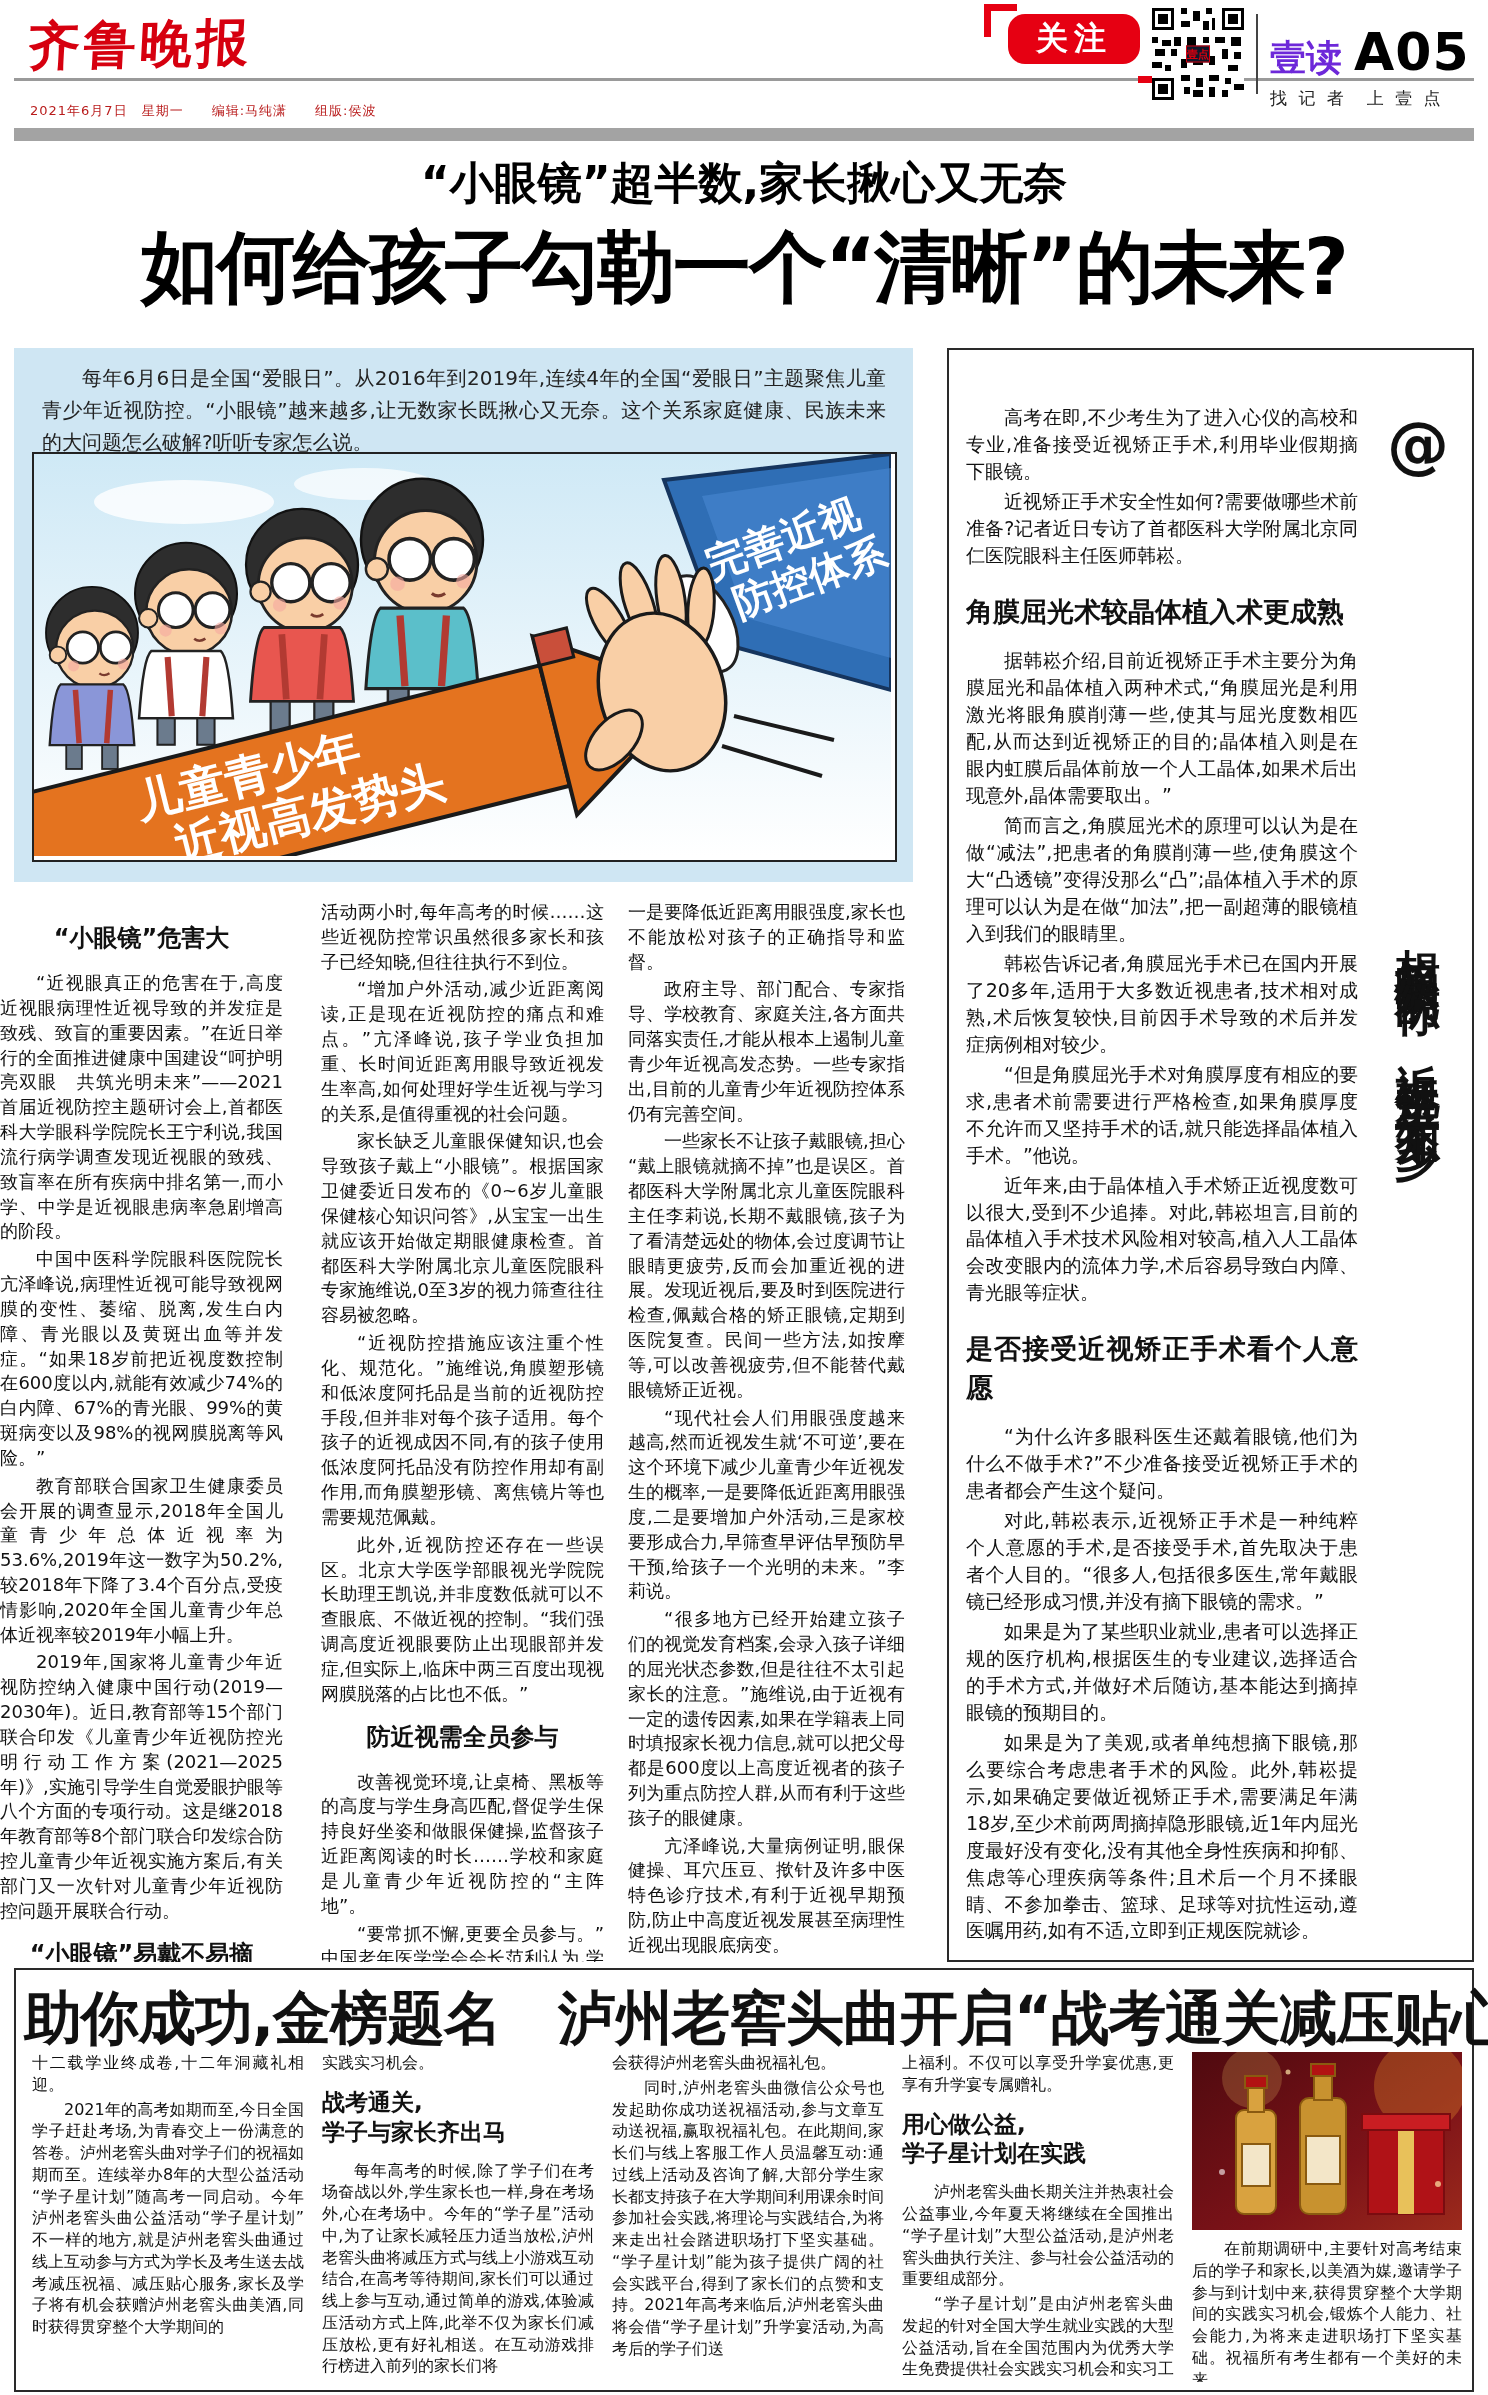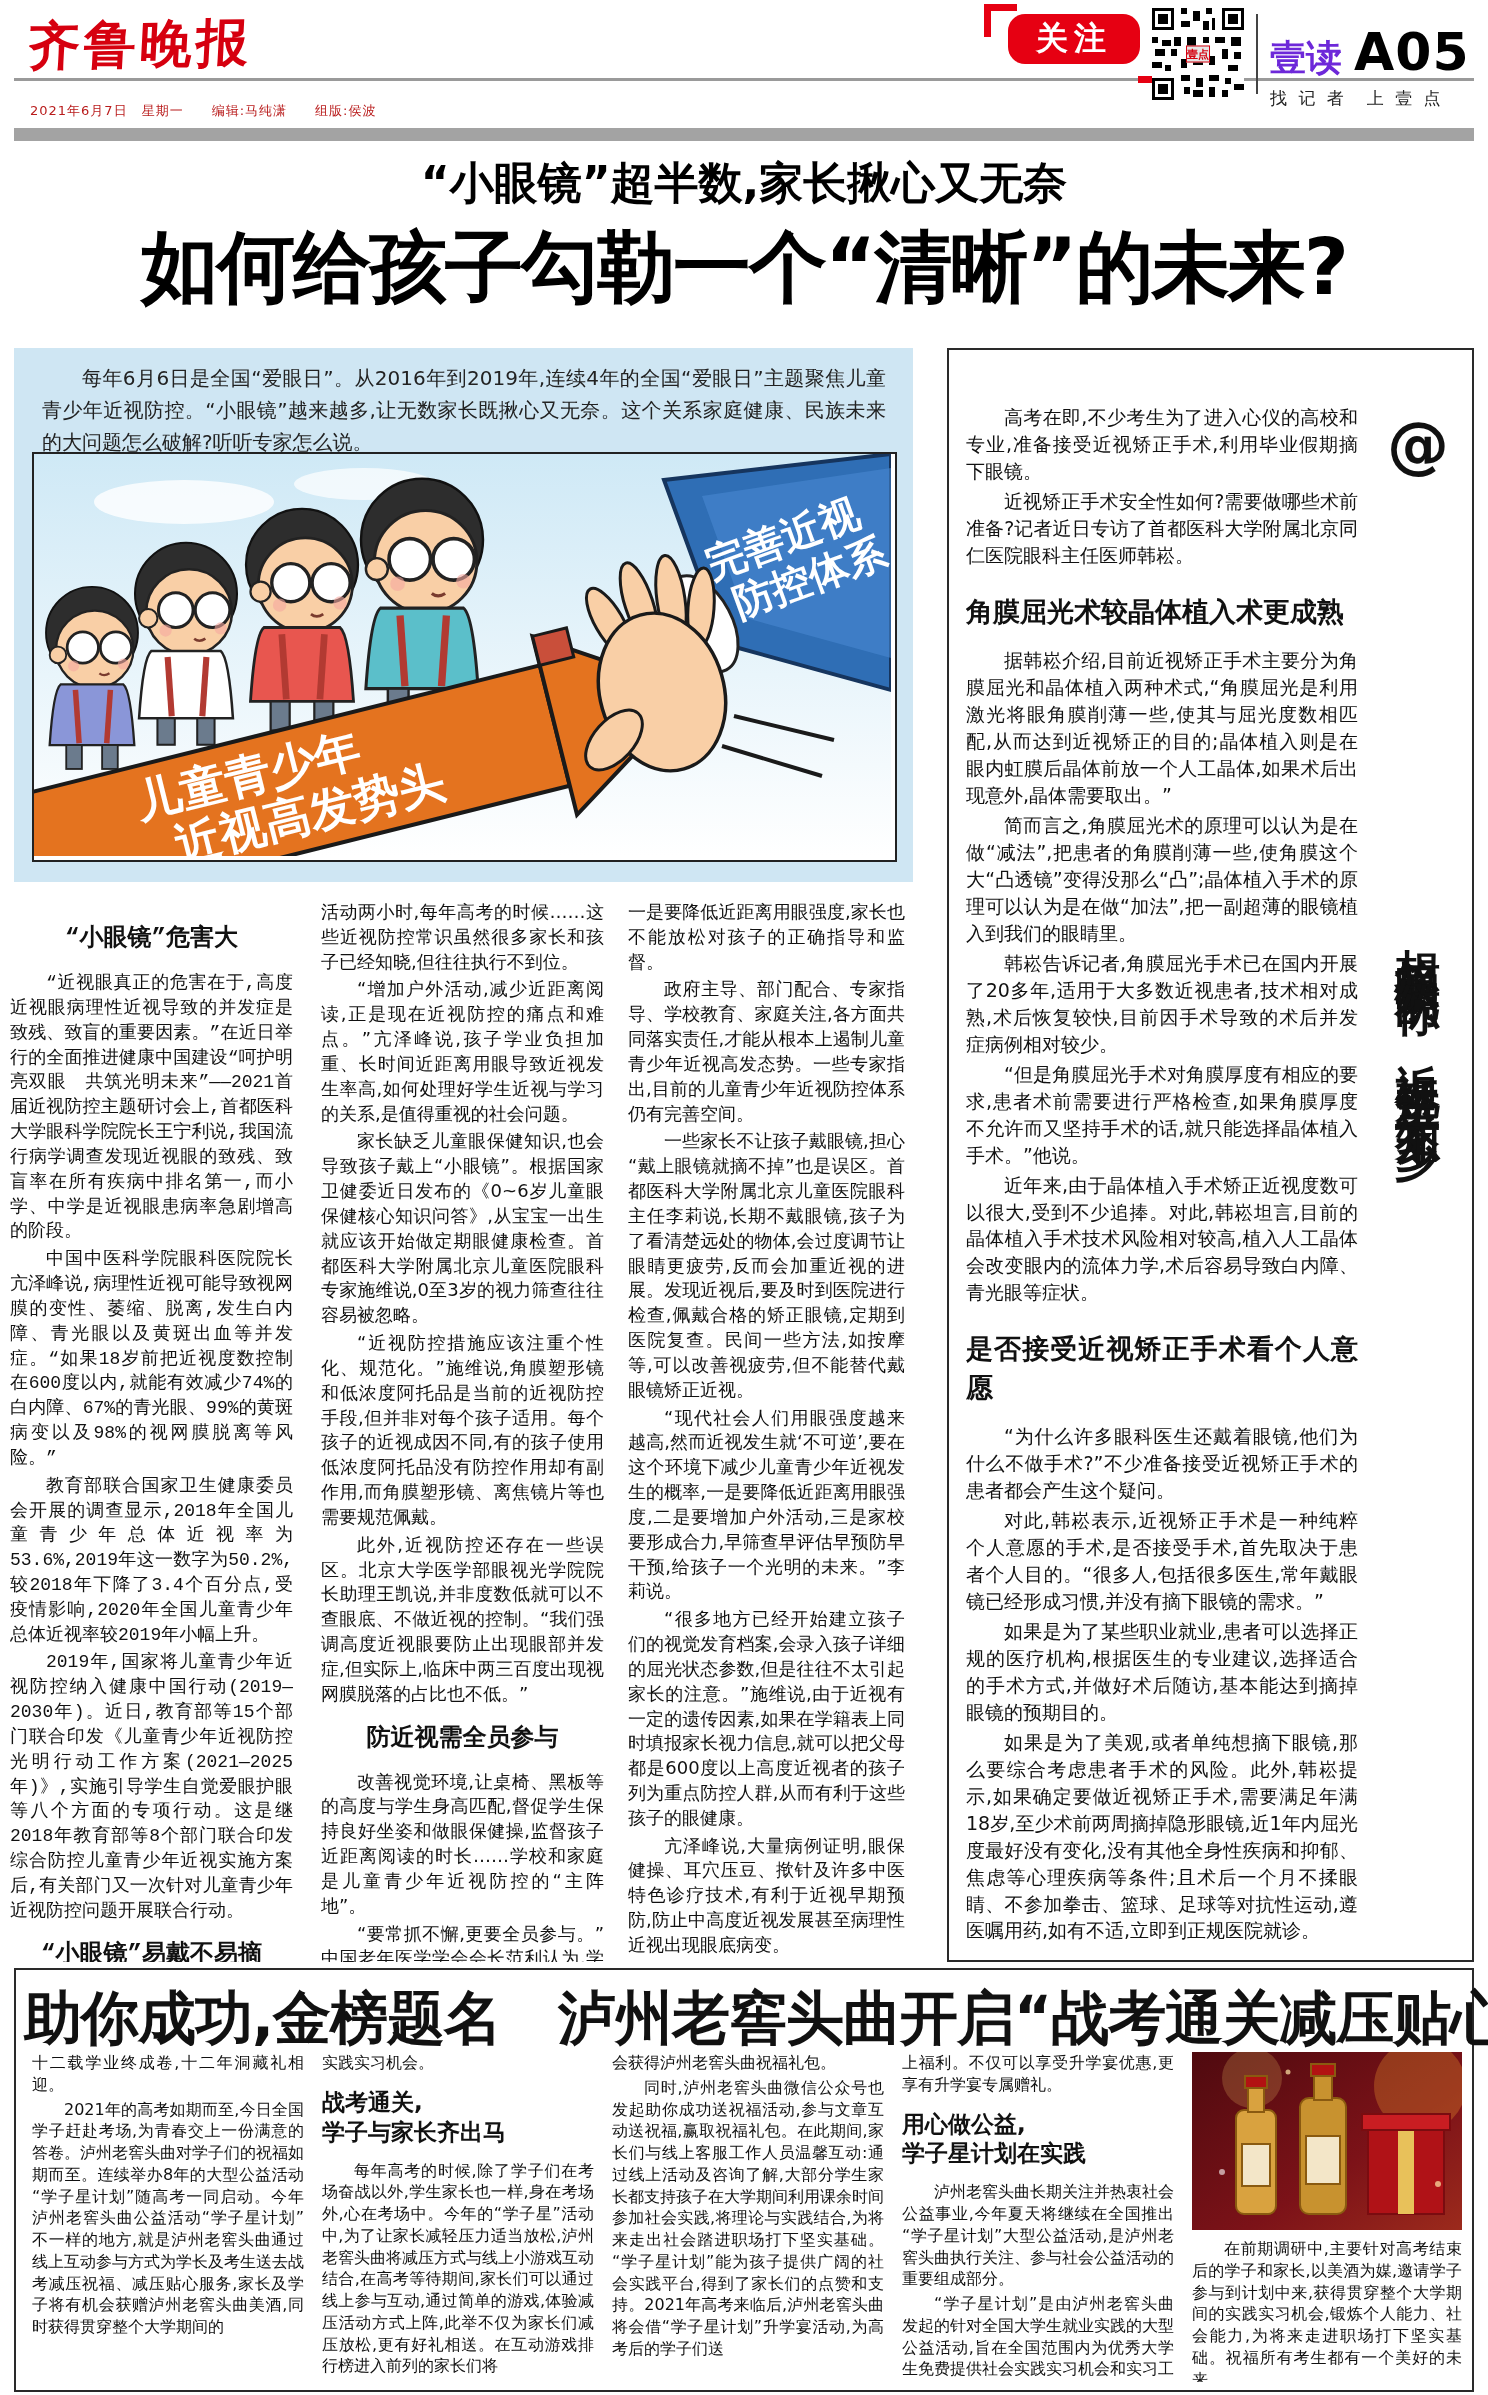--- a/index.html
+++ b/index.html
@@ -12,42 +12,42 @@
     font-weight:900;font-size:52px;color:#d6000f;letter-spacing:4px;
     transform:skewX(-4deg) rotate(-1deg);}
   .header-rule{left:14px;top:78px;width:1460px;height:3px;background:#9a9a9a;}
   .dateline{left:30px;top:102px;font-size:13px;color:#b91c1c;letter-spacing:1px;}
   .focus-badge{left:1008px;top:14px;width:132px;height:50px;background:#e60012;border-radius:17px;
     color:#fff;font-size:32px;font-weight:bold;display:flex;align-items:center;justify-content:center;letter-spacing:6px;}
   .bracket-tl{left:984px;top:4px;width:26px;height:26px;border-top:7px solid #e60012;border-left:7px solid #e60012;}
   .bracket-br{left:1138px;top:50px;width:26px;height:26px;border-bottom:7px solid #e60012;border-right:7px solid #e60012;}
   .qr-box{left:1152px;top:8px;width:92px;height:92px;background:#fff;}
   .qr-label{position:absolute;left:50%;top:50%;transform:translate(-50%,-50%);
-    background:#e5e5e5;color:#d6000f;font-size:11px;font-weight:bold;padding:0 0;border:1px solid #d6000f;}
+    background:#0f172a;color:#d6000f;font-size:11px;font-weight:bold;padding:0 0;border:1px solid #d6000f;}
   .hdr-divider{left:1256px;top:14px;width:2px;height:80px;background:#444;}
   .brand-row{left:1270px;top:22px;width:204px;display:flex;align-items:baseline;gap:12px;}
   .brand-section{font-size:36px;font-weight:bold;color:#6d28d9;}
   .brand-pageno{font-size:52px;font-weight:900;color:#000;letter-spacing:1px;}
   .slogan{left:1270px;top:87px;font-size:17px;color:#222;letter-spacing:3px;white-space:nowrap;}
   .gray-band{left:14px;top:128px;width:1460px;height:13px;background:#a3a3a3;}
 
   
   .kicker{left:0;top:154px;width:1488px;text-align:center;font-size:44px;font-weight:700;color:#000;}
   .main-headline{left:0;top:216px;width:1488px;text-align:center;font-size:78px;font-weight:900;
     letter-spacing:-2px;color:#000;white-space:nowrap;}
 
   
   .blue-panel{left:14px;top:348px;width:899px;height:534px;background:#cfe6f3;}
   .intro-text{left:42px;top:362px;width:844px;font-size:20px;line-height:1.6;color:#222;
     text-indent:2em;text-align:justify;}
   .cartoon{left:32px;top:452px;width:861px;height:406px;border:2px solid #222;background:#fff;}
 
   
   .news-col{top:900px;height:1062px;overflow:hidden;font-size:18px;line-height:1.38;text-align:justify;}
-  .col1{left:10px;width:283px;font-family:Liberation Mono, monospace;} .col2{left:321px;width:283px;} .col3{left:628px;width:277px;}
+  .col1{left:0;width:283px;} .col2{left:321px;width:283px;} .col3{left:628px;width:277px;}
   .para{text-indent:2em;margin:0 0 3px 0;}
   .col-heading{text-align:center;font-size:24px;font-weight:bold;margin:14px 0 16px;text-indent:0;}
   .col1 .col-heading.first{margin-top:22px;}
   .byline{text-align:right;font-weight:bold;margin-top:2px;}
 
   
   .right-box{left:947px;top:348px;width:527px;height:1614px;border:2px solid #2a2a2a;box-sizing:border-box;background:#fff;}
   .rb-text{left:966px;top:404px;width:392px;height:1544px;overflow:hidden;
     font-size:19px;line-height:1.42;text-align:justify;}
   .rb-heading{font-size:27px;font-weight:bold;margin:24px 0 16px;text-indent:0;}

